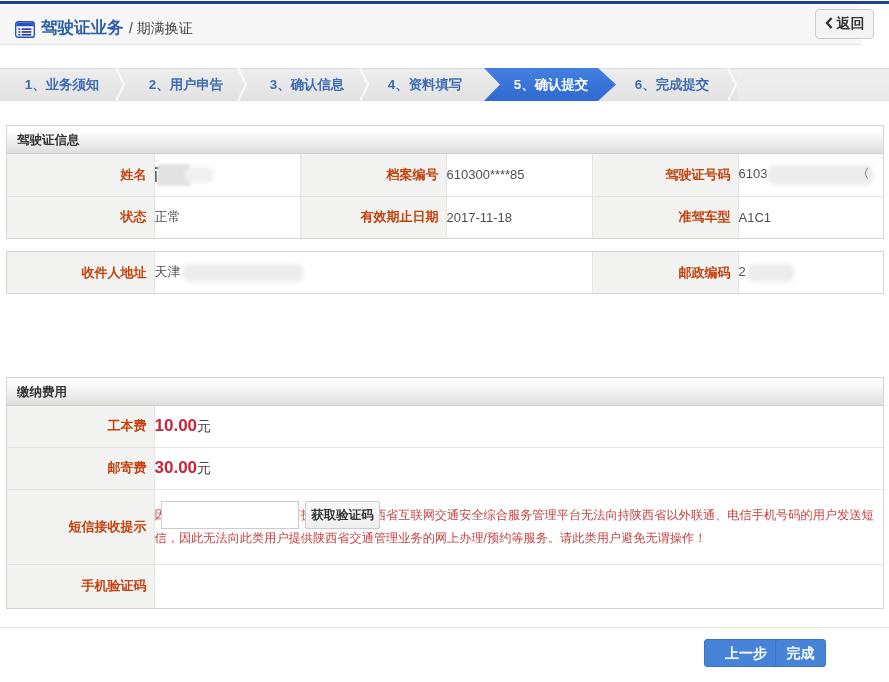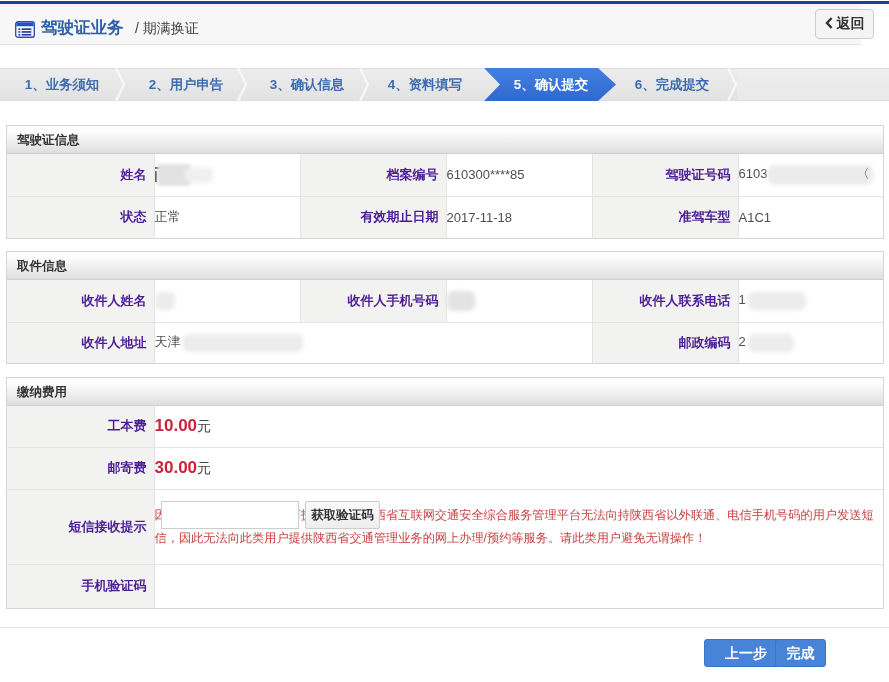--- a/index.html
+++ b/index.html
@@ -6,36 +6,36 @@
 html,body { width:889px; height:682px; background:#fff; font-family:"Liberation Sans",sans-serif; }
 #page { position:relative; width:889px; height:682px; overflow:hidden; background:#fff; }
 .abs { position:absolute; }
 
 
 #topbar { left:0; top:1px; width:889px; height:3px; background:#1d4396; }
 
 
 #hdr { left:0; top:4px; width:861px; height:41px; background:#f7f7f7; border-bottom:1px solid #e2e2e2; }
 #hdr .ttl { position:absolute; left:41px; top:15px; font-size:16.5px; font-weight:bold; color:#2e5fa8; line-height:17px; }
-#hdr .sub { position:absolute; left:135px; top:17px; font-size:14px; color:#404040; line-height:14px;text-align:right; }
+#hdr .sub { position:absolute; left:129px; top:17px; font-size:14px; color:#404040; line-height:14px;text-align:right; }
 #backbtn { position:absolute; left:815px; top:5px; width:59px; height:30px; background:#f4f4f4; border:1px solid #ccc; border-radius:4px; font-size:14px; font-weight:bold; color:#333; text-align:center; line-height:27px; }
 
 
 #steps { left:0; top:68px; }
 
 
 .panel { background:#fff; border:1px solid #d5d5d5; width:878px; left:6px; }
 .phead { height:28px; border-bottom:1px solid #cfcfcf; background:linear-gradient(#fdfdfd 20%,#dedede); font-size:12.5px; font-weight:bold; color:#333; line-height:28px; padding-left:10px; }
 table.tb { border-collapse:collapse; table-layout:fixed; width:876px; }
 table.tb td { border:1px solid #e4e4e4; font-size:13px; color:#4f4f4f; padding:0; vertical-align:middle; }
 table.tb tr td:first-child { border-left:none; }
 table.tb tr td:last-child { border-right:none; }
 table.tb tr:first-child td { border-top:none; }
 table.tb tr:last-child td { border-bottom:none;margin-left:15px; }
-table.tb td.lb { background:#f2f2f1; font-weight:bold; color:#4c1d95; text-align:right; padding-right:7px; font-size:13px; }
+table.tb td.lb { background:#f2f2f1; font-weight:bold; color:#c2410c; text-align:right; padding-right:7px; font-size:13px; }
 table.tb td.vl { background:#fff; text-align:left; padding-left:0; font-size:13px; }
 
 
 .sm { display:inline-block; background:#ececec; border-radius:6px; filter:blur(2px); vertical-align:middle; }
 
 
 .money { color:#c9243a; font-weight:bold; font-size:17px; }
 .yuan { color:#444; font-size:14px; font-weight:normal; }
 
 
@@ -137,39 +137,30 @@
         <td class="lb">有效期止日期</td>
         <td class="vl">2017-11-18</td>
         <td class="lb">准驾车型</td>
         <td class="vl">A1C1</td>
       </tr>
     </tbody>
       </table>
   </div>
 
   <div class="abs panel" style="top:251px;">
-    <div class="phead">取件信息</div>
     <table class="tb">
       <colgroup>
           <col style="width:147px">
           <col style="width:146px">
           <col style="width:146px">
           <col style="width:146px">
           <col style="width:146px">
           <col style="width:145px">
         </colgroup>
       <tbody>
-          <tr style="height:42px">
-        <td class="lb">收件人姓名</td>
-        <td class="vl"><span class="sm" style="width:20px;height:18px"></span></td>
-        <td class="lb">收件人手机号码</td>
-        <td class="vl"><span class="sm" style="width:28px;height:20px;background:#e3e3e3"></span></td>
-        <td class="lb">收件人联系电话</td>
-        <td class="vl">1<span class="sm" style="width:58px;height:18px;margin-left:2px"></span></td>
-      </tr>
       <tr style="height:41px">
         <td class="lb">收件人地址</td>
         <td class="vl" colspan="3">天津<span class="sm" style="width:120px;height:18px;margin-left:2px"></span></td>
         <td class="lb">邮政编码</td>
         <td class="vl">2<span class="sm" style="width:46px;height:18px;margin-left:2px"></span></td>
       </tr>
     </tbody>
       </table>
   </div>
 

